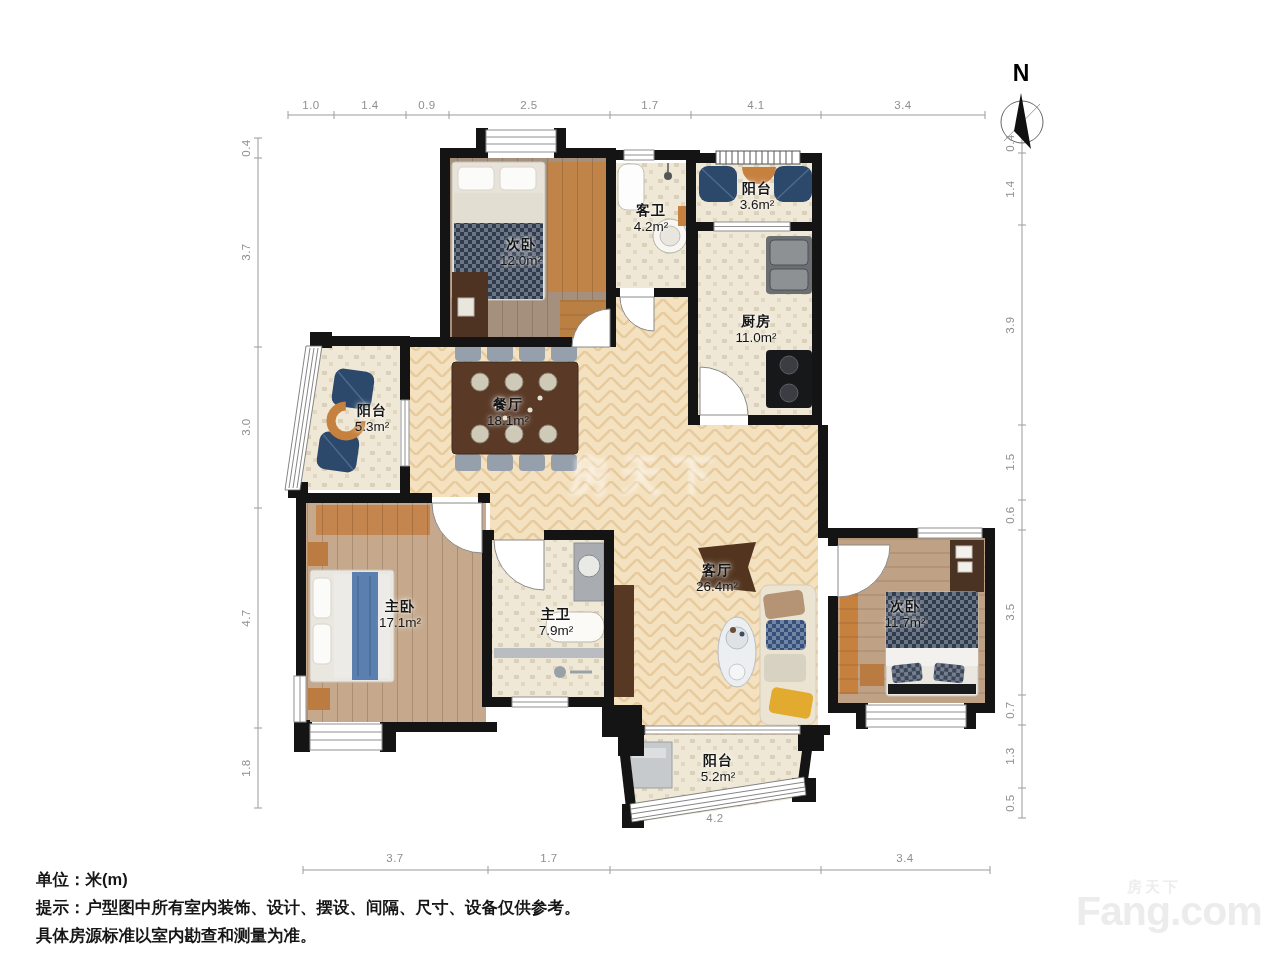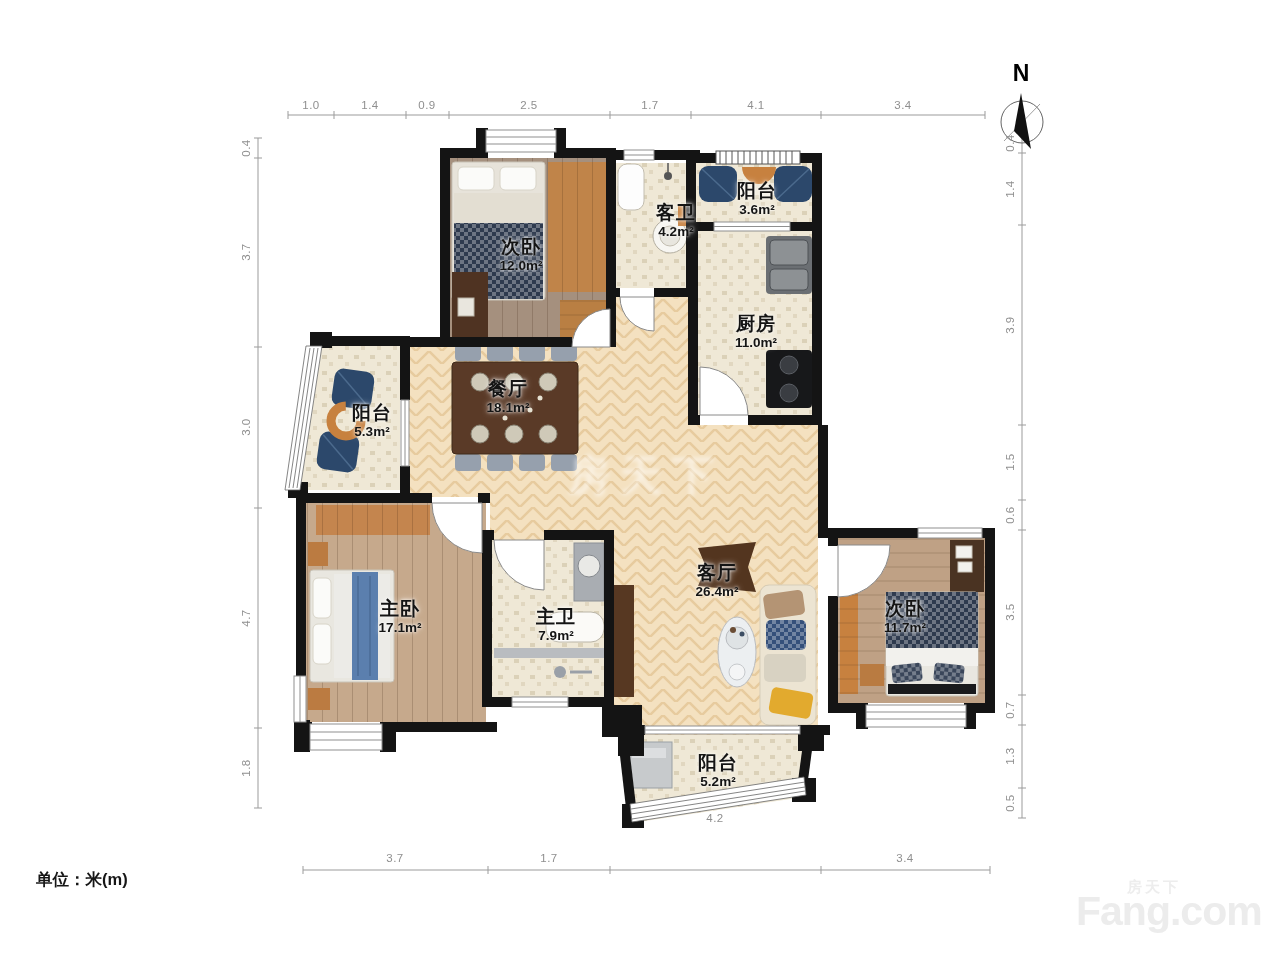--- a/index.html
+++ b/index.html
@@ -4,22 +4,22 @@
 <style>
   html,body{margin:0;padding:0;background:#fff;}
   .stage{position:relative;width:1280px;height:960px;background:#ffffff;overflow:hidden;
          font-family:"Liberation Sans","DejaVu Sans",sans-serif;}
   .stage svg{position:absolute;left:0;top:0;}
   .dim{position:absolute;color:#8f8f8f;font-size:11.5px;letter-spacing:.5px;
        transform:translate(-50%,-50%);white-space:nowrap;}
   .dim.v{transform:translate(-50%,-50%) rotate(-90deg);}
   .room{position:absolute;transform:translate(-50%,0);text-align:center;line-height:1.18;
         color:#141414;text-shadow:0 0 3px rgba(255,255,255,.95),0 0 6px rgba(255,255,255,.8);}
-  .room .rn{display:block;font-size:19px;font-weight:700;letter-spacing:1px;}
-  .room .ra{display:block;font-size:13.5px;font-weight:700;}
+  .room .rn{display:block;font-size:14px;font-weight:700;letter-spacing:1px;}
+  .room .ra{display:block;font-size:13.5px;font-weight:400;}
   .north-n{position:absolute;left:1021px;top:60px;transform:translate(-50%,0);
            font-size:23px;font-weight:700;color:#000;}
   .note{position:absolute;left:36px;color:#161616;font-weight:700;font-size:16.5px;white-space:nowrap;}
   .note1{top:869px}.note2{top:897px}.note3{top:925px}
   .ghost{position:absolute;left:568px;top:448px;font-size:42px;font-weight:800;
          color:rgba(255,255,255,.55);filter:blur(2px);letter-spacing:10px;pointer-events:none;}
   .wm-cn{position:absolute;left:1127px;top:878px;font-size:15px;font-weight:700;
          color:#ededed;letter-spacing:3px;}
   .wm-en{position:absolute;left:1076px;top:888px;font-size:41px;font-weight:800;
          color:#ececec;letter-spacing:-1px;}
@@ -380,37 +380,37 @@
 </svg>
 
   <span class="north-n">N</span>
 
   <div class="ghost">房天下</div>
 
   <div class="room" style="left:521px;top:236px">
     <span class="rn">次卧</span>
     <span class="ra">12.0m²</span>
   </div>
-  <div class="room" style="left:676px;top:202px">
+  <div class="room" style="left:651px;top:202px">
     <span class="rn">客卫</span>
     <span class="ra">4.2m²</span>
   </div>
   <div class="room" style="left:757px;top:180px">
     <span class="rn">阳台</span>
     <span class="ra">3.6m²</span>
   </div>
   <div class="room" style="left:756px;top:313px">
     <span class="rn">厨房</span>
     <span class="ra">11.0m²</span>
   </div>
   <div class="room" style="left:372px;top:402px">
     <span class="rn">阳台</span>
     <span class="ra">5.3m²</span>
   </div>
-  <div class="room" style="left:508px;top:378px">
+  <div class="room" style="left:508px;top:396px">
     <span class="rn">餐厅</span>
     <span class="ra">18.1m²</span>
   </div>
   <div class="room" style="left:400px;top:598px">
     <span class="rn">主卧</span>
     <span class="ra">17.1m²</span>
   </div>
   <div class="room" style="left:556px;top:606px">
     <span class="rn">主卫</span>
     <span class="ra">7.9m²</span>
@@ -451,17 +451,19 @@
   <span class="dim v" style="left:1010px;top:710px">0.7</span>
   <span class="dim v" style="left:1010px;top:756px">1.3</span>
   <span class="dim v" style="left:1010px;top:803px">0.5</span>
 
   <span class="dim" style="left:395px;top:858px">3.7</span>
   <span class="dim" style="left:549px;top:858px">1.7</span>
   <span class="dim" style="left:715px;top:818px">4.2</span>
   <span class="dim" style="left:905px;top:858px">3.4</span>
 
   <div class="note note1">单位：米(m)</div>
+  <div class="note note2">提示：户型图中所有室内装饰、设计、摆设、间隔、尺寸、设备仅供参考。</div>
+  <div class="note note3">具体房源标准以室内勘查和测量为准。</div>
 
   <div class="wm-cn">房天下</div>
   <div class="wm-en">Fang.com</div>
 
 </div>
 
 </body></html>

